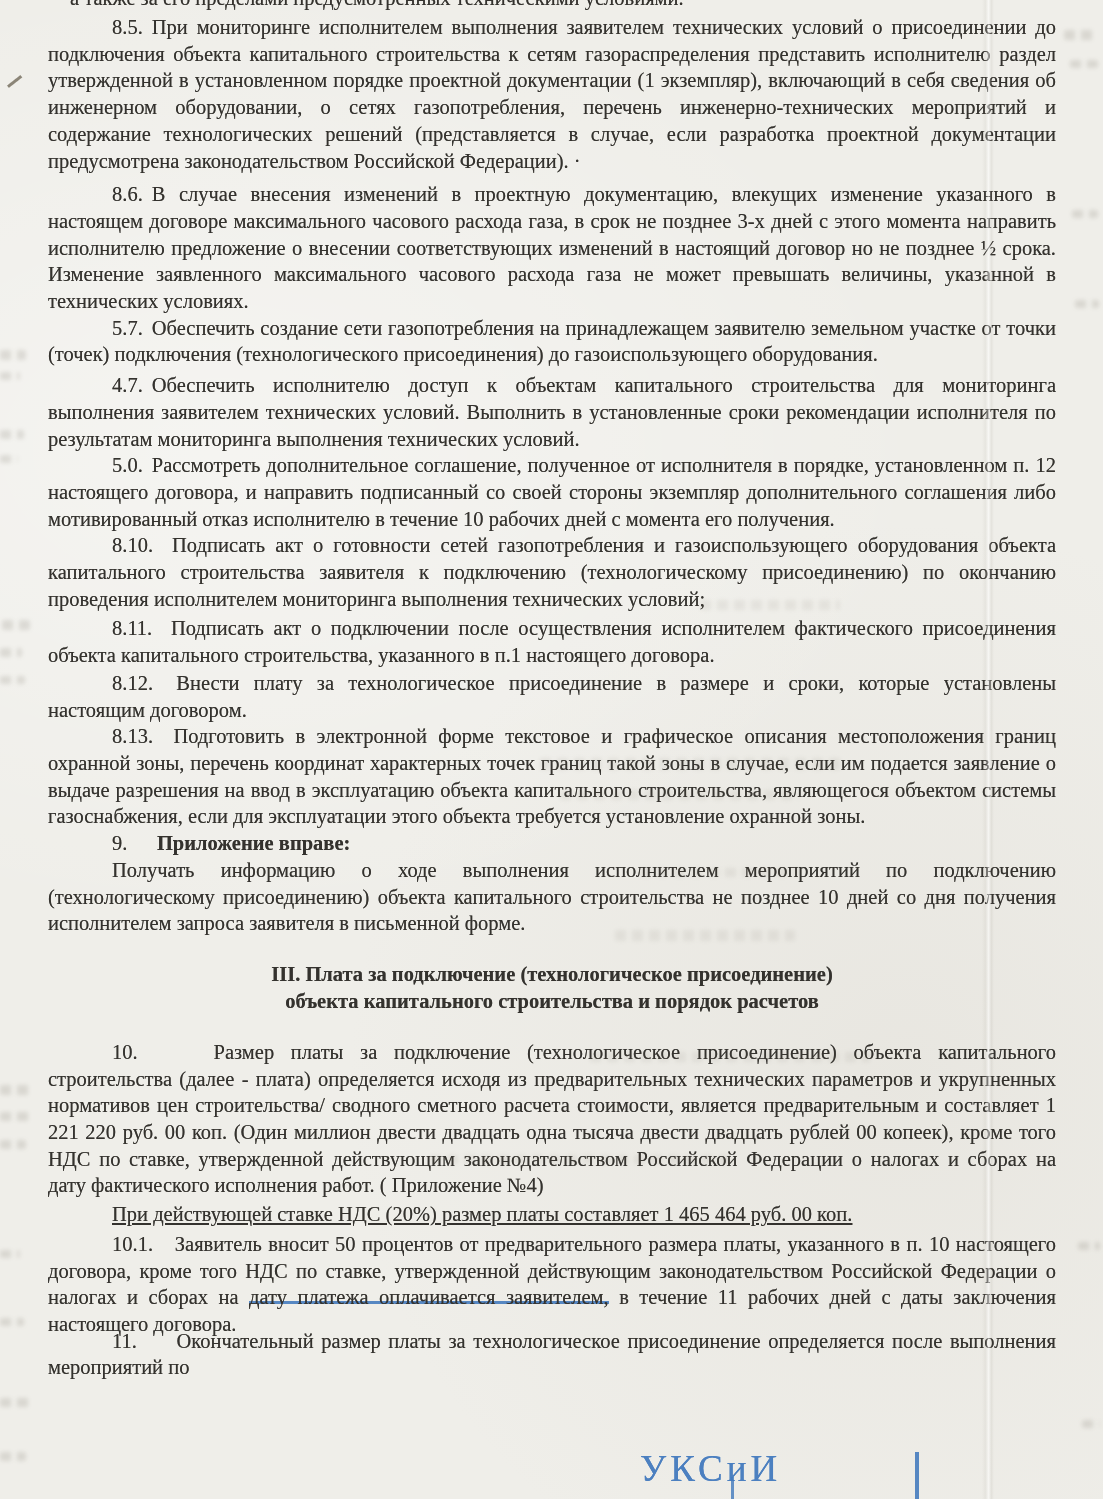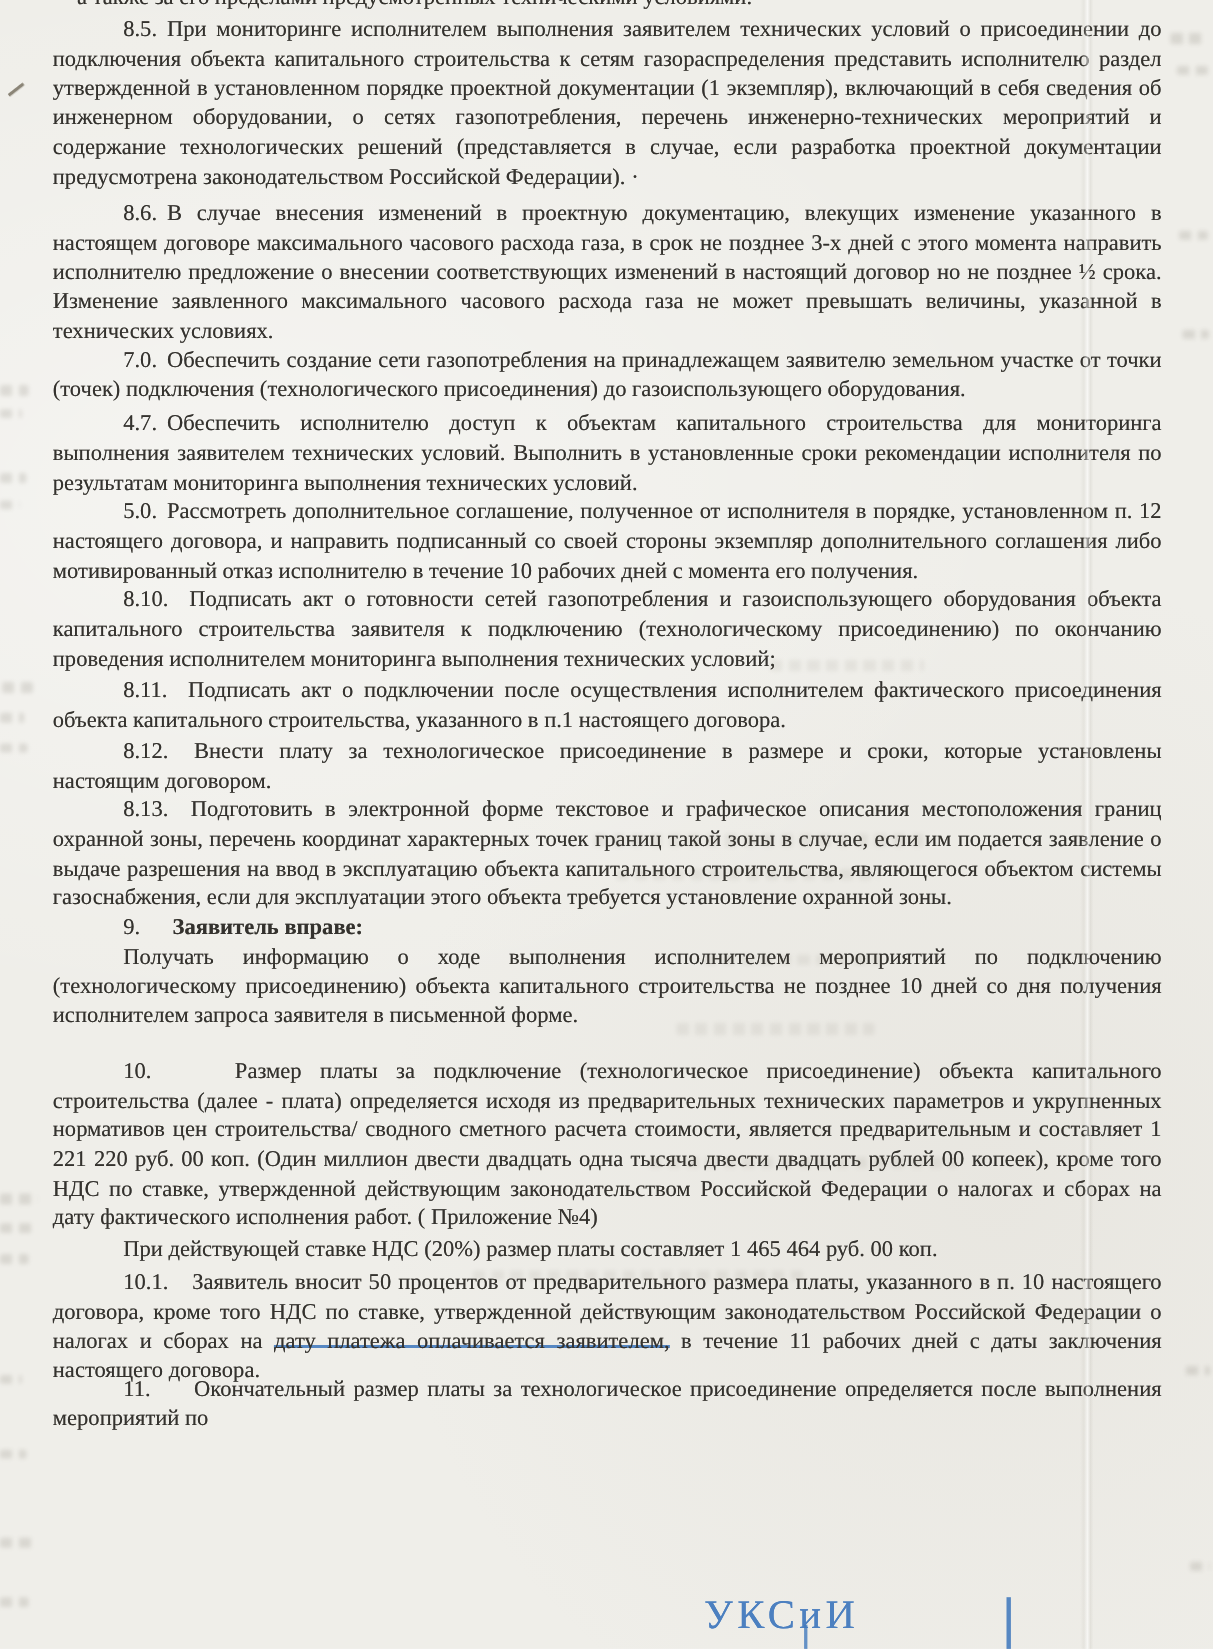--- a/index.html
+++ b/index.html
@@ -24,21 +24,21 @@
   .bold{font-weight:bold;}
   .clipped-top{
     position:absolute;top:-15px;left:22px;white-space:nowrap;
     text-indent:0;font-size:20.5px;
   }
   .heading{
     text-align:center;font-weight:bold;text-indent:0;
     margin-top:24px;line-height:27px;font-size:20.5px;
   }
   .mt7{margin-top:7px;}  .mt4{margin-top:4px;}  .mt3{margin-top:3px;}
-  .mt1{margin-top:1px;}  .mt2{margin-top:2px;}  .mt24{margin-top:24px;}
+  .mt1{margin-top:1px;}  .mt2{margin-top:2px;text-decoration:underline;}  .mt24{margin-top:24px;}
   .mtneg{margin-top:-10px;}
   
   .struck{
     background:linear-gradient(to bottom, transparent 66%, rgba(65,121,189,.88) 66%, rgba(65,121,189,.88) 80%, transparent 80%);
   }
   
   .stamp{
     position:absolute;left:640px;top:1449px;
     font-family:"Liberation Serif",serif;
     font-size:37px;line-height:1.1;color:#3f77bd;
@@ -76,38 +76,42 @@
 <div class="page">
 
   <div class="doc">
 
     <div class="clipped-top">а также за его пределами предусмотренных техническими условиями.</div>
 
     <p class="para" style="margin-top:14px"><span class="num">8.5.</span><span>При мониторинге исполнителем выполнения заявителем технических условий о присоединении до подключения объекта капитального строительства к сетям газораспределения представить исполнителю раздел утвержденной в установленном порядке проектной документации (1 экземпляр), включающий в себя сведения об инженерном оборудовании, о сетях газопотребления, перечень инженерно-технических мероприятий и содержание технологических решений (представляется в случае, если разработка проектной документации предусмотрена законодательством Российской Федерации). ·</span></p>
 
     <p class="para mt7"><span class="num">8.6.</span><span>В случае внесения изменений в проектную документацию, влекущих изменение указанного в настоящем договоре максимального часового расхода газа, в срок не позднее 3-х дней с этого момента направить исполнителю предложение о внесении соответствующих изменений в настоящий договор но не позднее ½ срока. Изменение заявленного максимального часового расхода газа не может превышать величины, указанной в технических условиях.</span></p>
 
-    <p class="para"><span class="num">7.0.</span><span>Обеспечить создание сети газопотребления на принадлежащем заявителю земельном участке от точки (точек) подключения (технологического присоединения) до газоиспользующего оборудования.</span></p>
+    <p class="para"><span class="num">5.7.</span><span>Обеспечить создание сети газопотребления на принадлежащем заявителю земельном участке от точки (точек) подключения (технологического присоединения) до газоиспользующего оборудования.</span></p>
 
     <p class="para mt4"><span class="num">4.7.</span><span>Обеспечить исполнителю доступ к объектам капитального строительства для мониторинга выполнения заявителем технических условий. Выполнить в установленные сроки рекомендации исполнителя по результатам мониторинга выполнения технических условий.</span></p>
 
     <p class="para"><span class="num">5.0.</span><span>Рассмотреть дополнительное соглашение, полученное от исполнителя в порядке, установленном п. 12 настоящего договора, и направить подписанный со своей стороны экземпляр дополнительного соглашения либо мотивированный отказ  исполнителю  в течение 10 рабочих дней с момента его получения.</span></p>
 
     <p class="para"><span class="num">8.10.&nbsp;</span><span>Подписать акт о готовности сетей газопотребления и газоиспользующего оборудования объекта капитального строительства заявителя к подключению (технологическому присоединению) по окончанию проведения исполнителем мониторинга выполнения технических условий;</span></p>
 
     <p class="para mt3"><span class="num">8.11.&nbsp;</span><span>Подписать акт о подключении после осуществления исполнителем фактического присоединения объекта капитального строительства, указанного в п.1 настоящего договора.</span></p>
 
     <p class="para mt1"><span class="num">8.12.&nbsp;</span><span>Внести плату за технологическое присоединение в размере и сроки, которые установлены настоящим договором.</span></p>
 
     <p class="para"><span class="num">8.13.&nbsp;</span><span>Подготовить в электронной форме текстовое и графическое описания местоположения границ охранной зоны, перечень координат характерных точек границ такой зоны в случае, если им подается заявление о выдаче разрешения на ввод в эксплуатацию объекта капитального строительства, являющегося объектом системы газоснабжения, если для эксплуатации этого объекта требуется установление охранной зоны.</span></p>
 
-    <p class="para"><span class="num">9.&nbsp;&nbsp;&nbsp;&nbsp;</span><span class="bold">Заявитель вправе:</span></p>
+    <p class="para"><span class="num">9.&nbsp;&nbsp;&nbsp;&nbsp;</span><span class="bold">Приложение вправе:</span></p>
 
     <p class="para"><span>Получать информацию о ходе выполнения исполнителем мероприятий по подключению (технологическому присоединению) объекта капитального строительства не позднее 10 дней со дня получения исполнителем запроса заявителя в письменной форме.</span></p>
 
+    <div class="heading">
+      <div>III. Плата за подключение (технологическое присоединение)</div>
+      <div>объекта капитального строительства и порядок расчетов</div>
+    </div>
 
     <p class="para mt24"><span class="num">10.&nbsp;&nbsp;&nbsp;&nbsp;</span><span>Размер платы за подключение (технологическое присоединение) объекта капитального строительства (далее - плата) определяется исходя из предварительных технических параметров и укрупненных нормативов цен строительства/ сводного сметного расчета стоимости, является предварительным и  составляет 1 221 220 руб. 00 коп. (Один миллион двести двадцать одна тысяча двести двадцать рублей 00 копеек), кроме того НДС по ставке, утвержденной действующим законодательством Российской Федерации о налогах и сборах на дату фактического исполнения работ. ( Приложение №4)</span></p>
 
     <p class="para mt2"><span>При действующей ставке НДС (20%) размер платы составляет 1 465 464 руб. 00 коп.</span></p>
 
     <p class="para mt3"><span class="num">10.1.&nbsp;&nbsp;</span><span>Заявитель вносит 50 процентов от предварительного размера платы, указанного в п. 10 настоящего договора, кроме того НДС по ставке, утвержденной действующим законодательством Российской Федерации о налогах и сборах на </span><span class="struck">дату платежа оплачивается заявителем,</span><span> в течение 11 рабочих дней с даты заключения настоящего договора.</span></p>
 
     <p class="para mtneg"><span class="num">11.&nbsp;&nbsp;&nbsp;&nbsp;</span><span>Окончательный размер платы за технологическое присоединение определяется после выполнения мероприятий по</span></p>
 
   </div>

